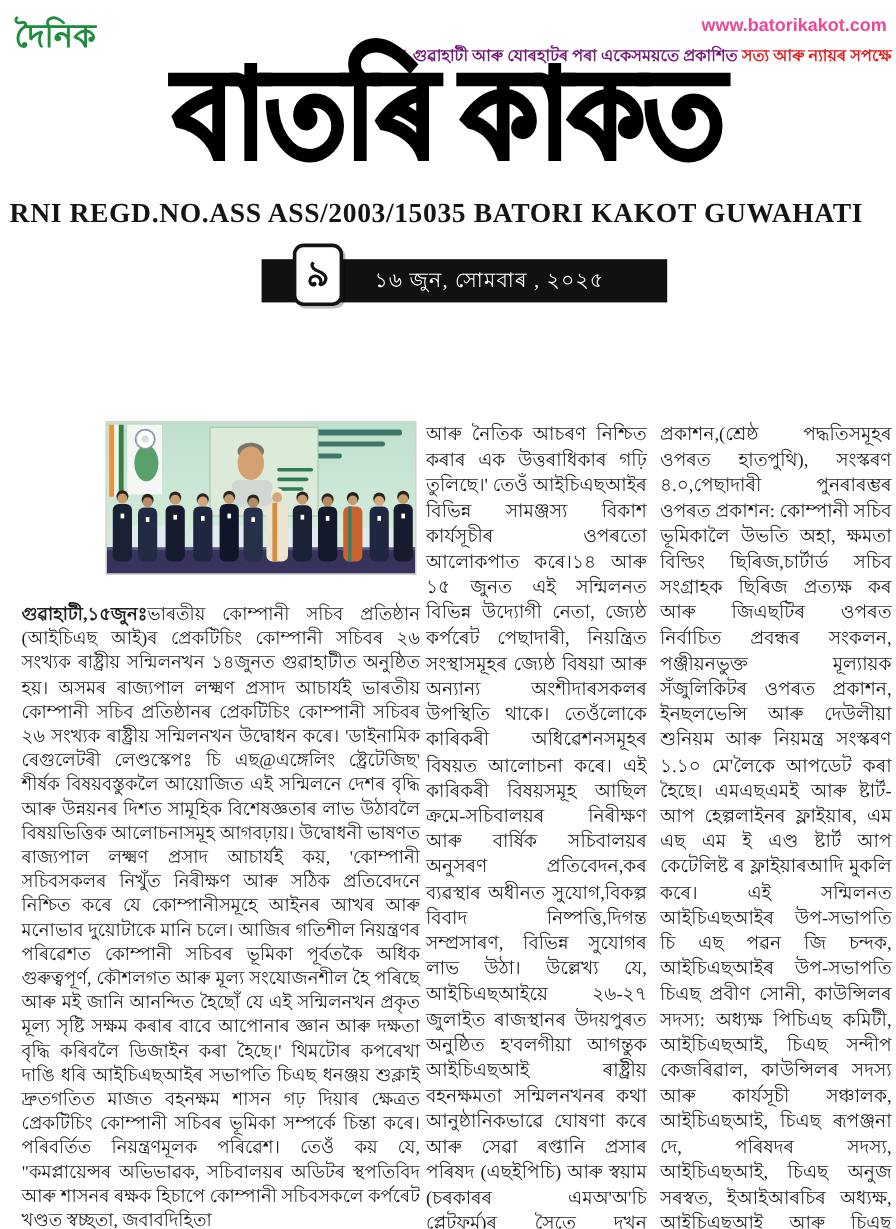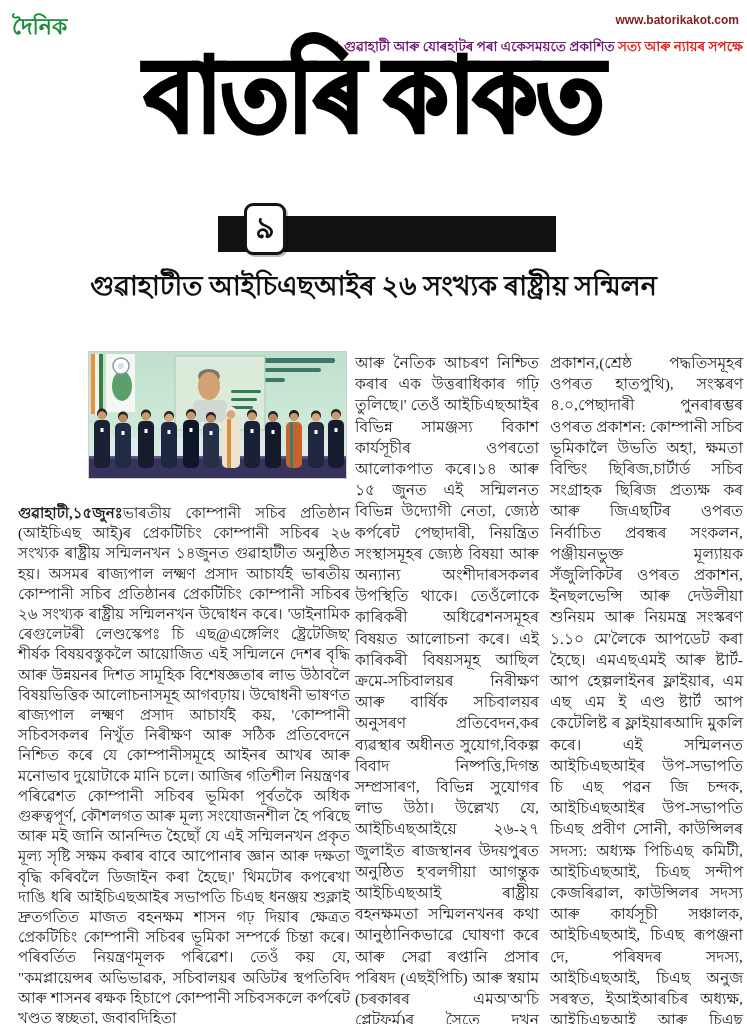--- a/index.html
+++ b/index.html
@@ -1,21 +1,21 @@
 <!DOCTYPE html>
 <html lang="as"><head>
 <meta charset="utf-8">
 <style>
   html,body { margin:0; padding:0; background:#ffffff; }
   .page { position:relative; width:747px; height:1024px; background:#ffffff; overflow:hidden;
           font-family:"Liberation Serif","DejaVu Serif",serif; color:#1a1a1a; }
 
   
-  .daily   { position:absolute; top:9px;  left:12px; font-size:22px; font-weight:bold; color:#1e8e3e; }
-  .website { position:absolute; top:13px; right:8px; font-size:12px; font-weight:bold; color:#7f1d1d;
+  .daily   { position:absolute; top:9px;  left:12px; font-size:27px; font-weight:bold; color:#1e8e3e; }
+  .website { position:absolute; top:13px; right:8px; font-size:15px; font-weight:bold; color:#ec4899;
              font-family:"Liberation Sans","DejaVu Sans",sans-serif; }
   .tagline { position:absolute; top:36px; right:4px; font-size:13.5px; font-weight:bold; white-space:nowrap; }
   .tag-bullet { display:inline-block; width:0; height:0; border-top:5px solid transparent;
                 border-bottom:5px solid transparent; border-right:9px solid #e02020; margin-right:3px; }
   .tag-prefix { color:#701a75; }
   .tag-red    { color:#e02020;margin-top:31px; }
   .title { position:absolute; top:38px; left:0; width:100%; margin:0; text-align:center;
            font-size:92px; font-weight:bold; letter-spacing:-2px; line-height:1.15; color:#000;
            -webkit-text-stroke:3px #000; transform:scaleY(1.12); transform-origin:top center; }
   .rni { position:absolute; top:165px; left:8px; font-size:23px; font-weight:bold;
@@ -54,27 +54,28 @@
   <div class="website">www.batorikakot.com</div>
 
   <div class="tagline">
     <span class="tag-bullet"></span>
     <span class="tag-prefix">গুৱাহাটী আৰু যোৰহাটৰ পৰা একেসময়তে প্ৰকাশিত</span>
     <span class="tag-red">সত্য আৰু ন্যায়ৰ সপক্ষে</span>
   </div>
 
   <h1 class="title">বাতৰি কাকত</h1>
 
+  <div class="rni">RNI REGD.NO.ASS ASS/2003/15035 BATORI KAKOT GUWAHATI</div>
 
   <div class="datebar">
     <div class="pagenum">৯</div>
+    <div class="datetext">১৬ জুন,  সোমবাৰ , ২০২৫</div>
   </div>
 
   <div class="headline">
-    <div>গুৱাহাটীত আইচিএছআইৰ ২৬ সংখ্যক ৰাষ্ট্ৰীয় সন্মিলন</div>
   </div>
 
   <figure class="photo" aria-label="Dignitaries including the Governor on stage at the 26th National Conference of Practising Company Secretaries, Guwahati">
     <svg width="257" height="126" viewBox="0 0 257 126" xmlns="http://www.w3.org/2000/svg">
       <defs>
         <linearGradient id="bgGrad" x1="0" y1="0" x2="0" y2="1">
           <stop offset="0" stop-color="#bfe0cd"></stop>
           <stop offset="1" stop-color="#daefe0"></stop>
         </linearGradient>
       </defs>

